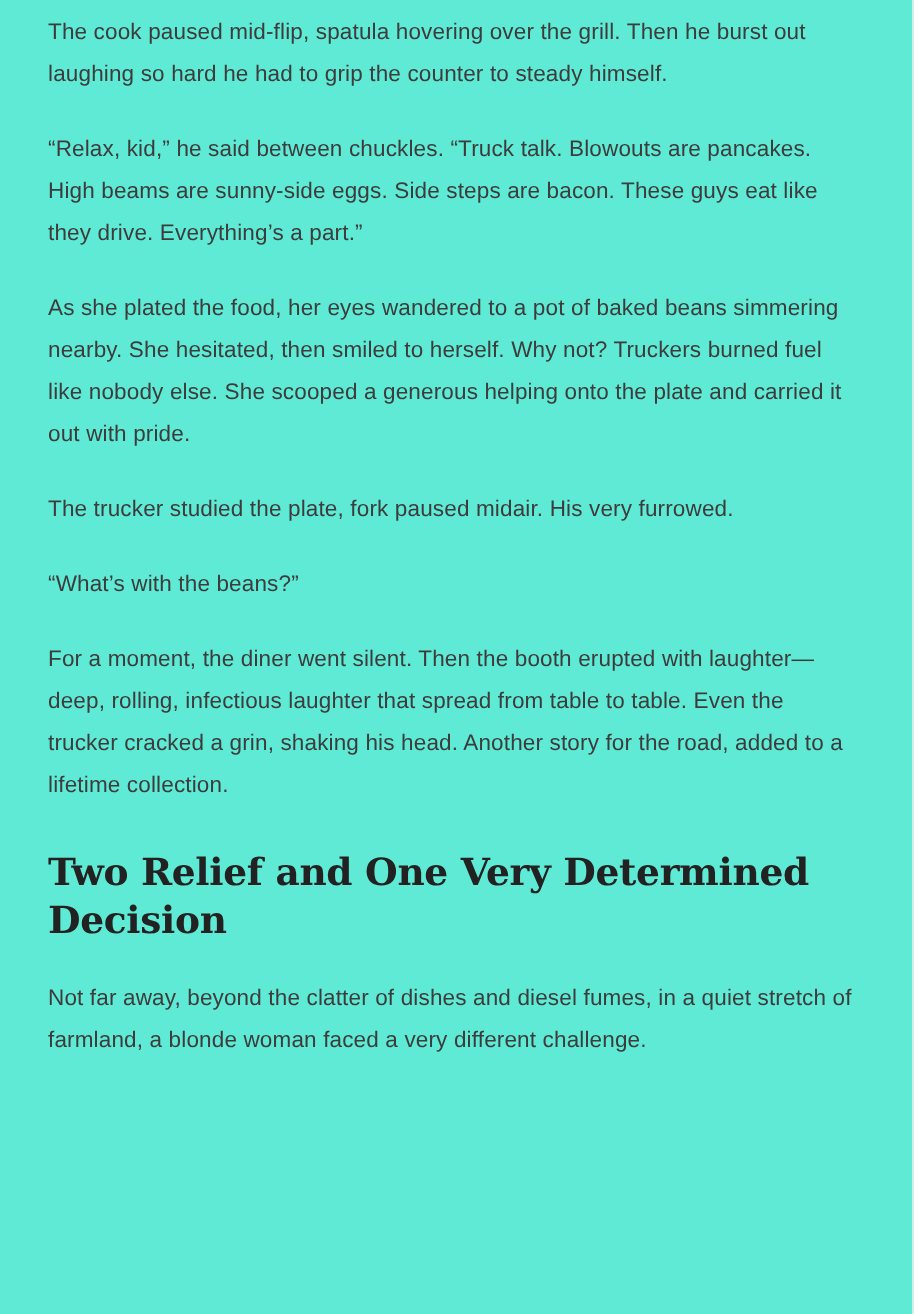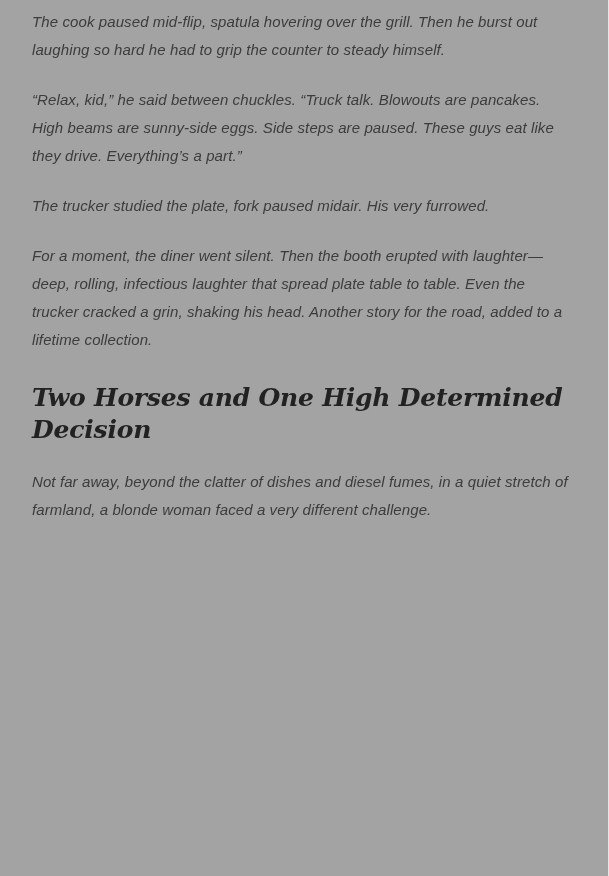--- a/index.html
+++ b/index.html
@@ -13,22 +13,21 @@
     overflow: hidden;
     font-family: "Liberation Sans", sans-serif;
     color: #333333;
   }
   .page {
     position: relative;
     width: 609px;
     height: 876px;
     box-sizing: border-box;
     padding: 0 36px 0 32px;
-    background: #a3a3a3;
-    font-style: italic;
+    background: #5eead4;
   }
   .right-rule {
     position: absolute;
     top: 0;
     right: 0;
     width: 1px;
     height: 876px;
     background: #e6e6e6;
   }
   .article {
@@ -53,20 +52,22 @@
   }
 </style>
 </head>
 <body>
 
 <div class="page">
   <div class="right-rule"></div>
   <div class="article">
 
     <p class="para">The cook paused mid-flip, spatula hovering over the grill. Then he burst out laughing so hard he had to grip the counter to steady himself.</p>
-    <p class="para">“Relax, kid,” he said between chuckles. “Truck talk. Blowouts are pancakes. High beams are sunny-side eggs. Side steps are paused. These guys eat like they drive. Everything’s a part.”</p>
+    <p class="para">“Relax, kid,” he said between chuckles. “Truck talk. Blowouts are pancakes. High beams are sunny-side eggs. Side steps are bacon. These guys eat like they drive. Everything’s a part.”</p>
+    <p class="para">As she plated the food, her eyes wandered to a pot of baked beans simmering nearby. She hesitated, then smiled to herself. Why not? Truckers burned fuel like nobody else. She scooped a generous helping onto the plate and carried it out with pride.</p>
     <p class="para">The trucker studied the plate, fork paused midair. His very furrowed.</p>
-    <p class="para">For a moment, the diner went silent. Then the booth erupted with laughter—deep, rolling, infectious laughter that spread plate table to table. Even the trucker cracked a grin, shaking his head. Another story for the road, added to a lifetime collection.</p>
-    <h2 class="heading">Two Horses and One High Determined Decision</h2>
+    <p class="para">“What’s with the beans?”</p>
+    <p class="para">For a moment, the diner went silent. Then the booth erupted with laughter—deep, rolling, infectious laughter that spread from table to table. Even the trucker cracked a grin, shaking his head. Another story for the road, added to a lifetime collection.</p>
+    <h2 class="heading">Two Relief and One Very Determined Decision</h2>
     <p class="para">Not far away, beyond the clatter of dishes and diesel fumes, in a quiet stretch of farmland, a blonde woman faced a very different challenge.</p>
 
   </div>
 </div>
 
 </body></html>

